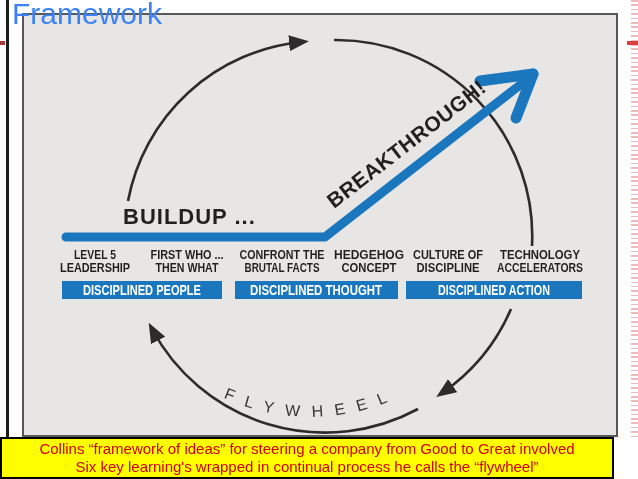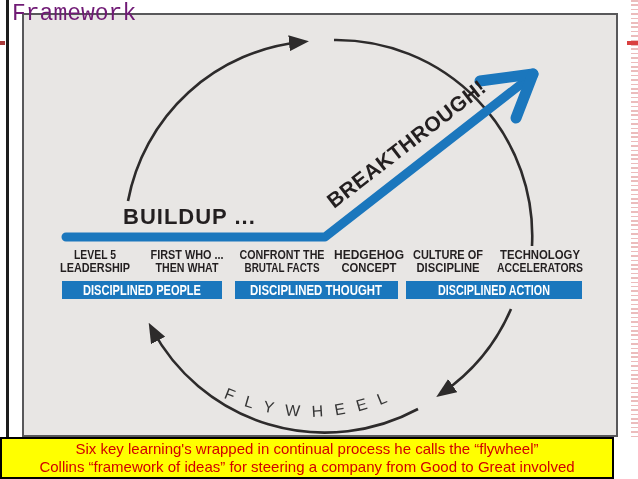--- a/index.html
+++ b/index.html
@@ -19,22 +19,22 @@
     right:0;top:0;width:7px;height:437px;
     background:repeating-linear-gradient(180deg,
       rgba(219,133,133,0.55) 0 1.5px,
       rgba(255,255,255,0) 1.5px 4.4px);
   }
   .right-red-dash{left:627px;top:41px;width:11px;height:4px;background:#d94040;}
 
   
   .page-title{
     left:12px;top:0;
-    font-size:23px;line-height:28px;color:#701a75;
-    letter-spacing:0;white-space:nowrap;font-family:Liberation Mono, monospace;
+    font-size:30px;line-height:28px;color:#3b82f6;
+    letter-spacing:0;white-space:nowrap;
   }
 
   
   .diagram-svg{left:22px;top:13px;}
 
   
   .caption-banner{
     left:0;top:437px;width:614px;height:42px;
     background:#ffff00;border:2px solid #000;box-sizing:border-box;
     display:flex;flex-direction:column;justify-content:center;align-items:center;
@@ -117,15 +117,15 @@
 </svg>
 
 <div class="abs left-rule"></div>
 <div class="abs left-red-dash"></div>
 <div class="abs right-dashes"></div>
 <div class="abs right-red-dash"></div>
 
 <div class="abs page-title">Framework</div>
 
 <div class="abs caption-banner">
+  <div class="caption-line">Collins “framework of ideas” for steering a company from Good to Great involved</div>
   <div class="caption-line">Six key learning's wrapped in continual process he calls the “flywheel”</div>
-  <div class="caption-line">Collins “framework of ideas” for steering a company from Good to Great involved</div>
 </div>
 
 </body></html>

